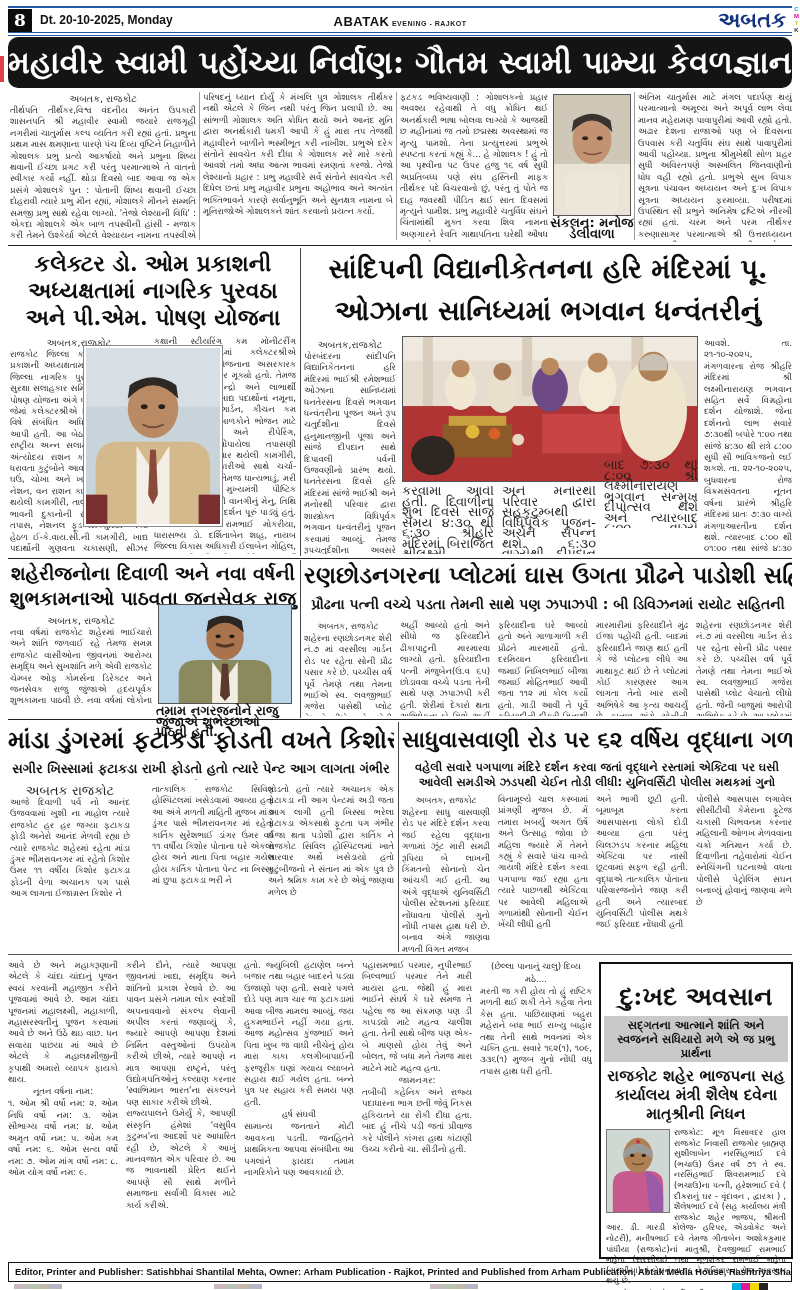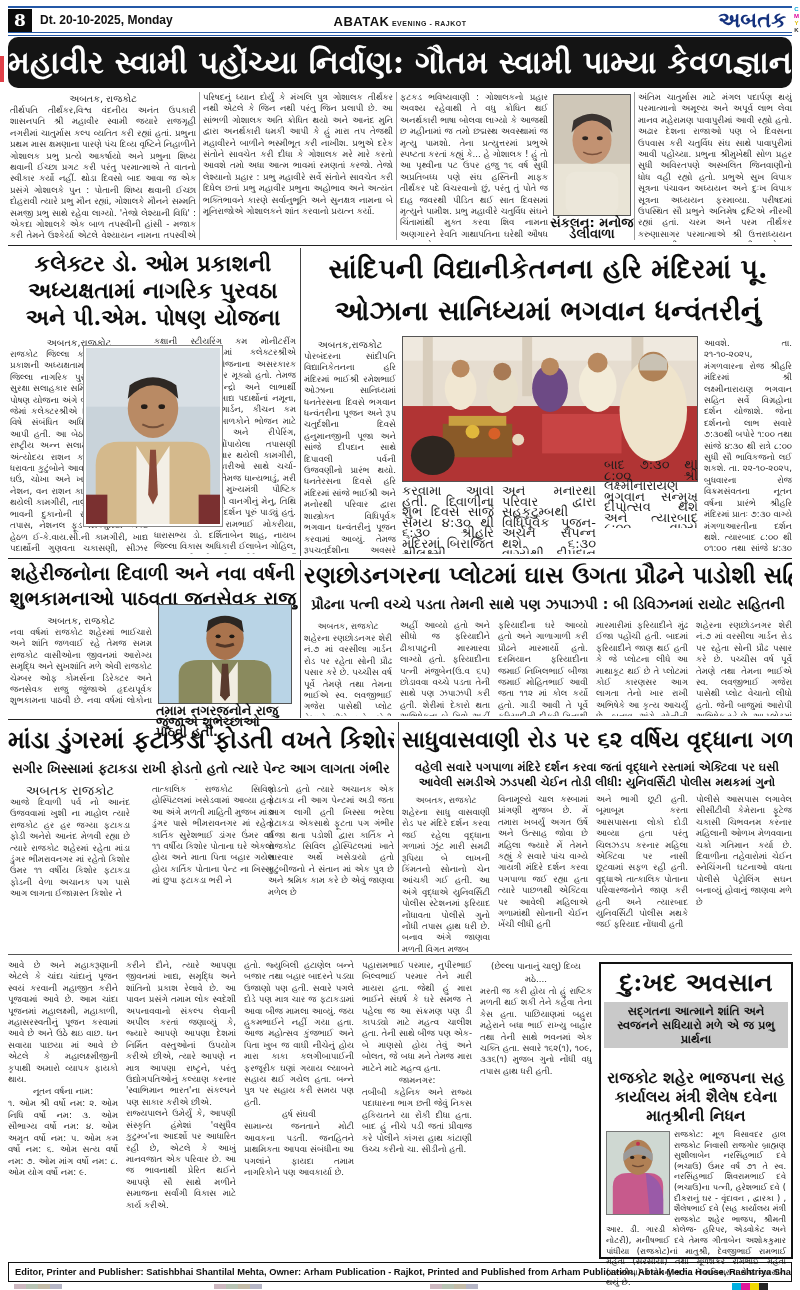--- a/index.html
+++ b/index.html
@@ -40,25 +40,25 @@
   #hlogo { position:absolute; right:14px; top:8px; font:bold 21px "DejaVu Sans", sans-serif;
     color:#16337f; }
 
   
   #banner { position:absolute; left:8px; top:37px; width:784px; height:51px; background:#141414;
     border-radius:10px; color:#fff; display:flex; align-items:center; justify-content:center; }
   #banner .t { font:bold 31px "DejaVu Serif", serif; white-space:nowrap; }
 
   .obibox { position:absolute; left:599px; top:962px; width:194px; height:297px;
     border:2px solid #111; background:#fff; }
-  .obit-title { font:bold 25px "DejaVu Serif", serif; text-align:center; margin-top:4px; }
+  .obit-title { font:bold 25px "DejaVu Serif", serif; text-align:center; margin-top:18px; }
   .obit-band { background:#c9c9c9; margin:4px 3px 0 3px; padding:2px 2px;
     font:bold 11.5px "DejaVu Sans", sans-serif; text-align:center; line-height:14px; }
   .obit-sub { font:bold 15.5px "DejaVu Serif", serif; text-align:center; line-height:19px;
-    margin:20px 2px 2px 2px; }
+    margin:4px 2px 2px 2px; }
   .obit-body { font-size:8.2px; line-height:10.6px; text-align:justify; padding:2px 5px;
     font-family:"DejaVu Sans", sans-serif; }
   .obit-photo { float:left; width:64px; height:84px; border:1px solid #777; margin:2px 4px 2px 0; }
 
   #footer { position:absolute; left:8px; top:1262px; width:784px; height:20px;
     border:1.5px solid #111; display:flex; align-items:center; padding:0 6px;
     font:bold 9.3px "Liberation Sans", sans-serif; white-space:nowrap; overflow:hidden; }
 
   .regstrip { position:absolute; top:1284px; height:5px; display:flex; }
   .regstrip div { width:12px; height:5px; }

